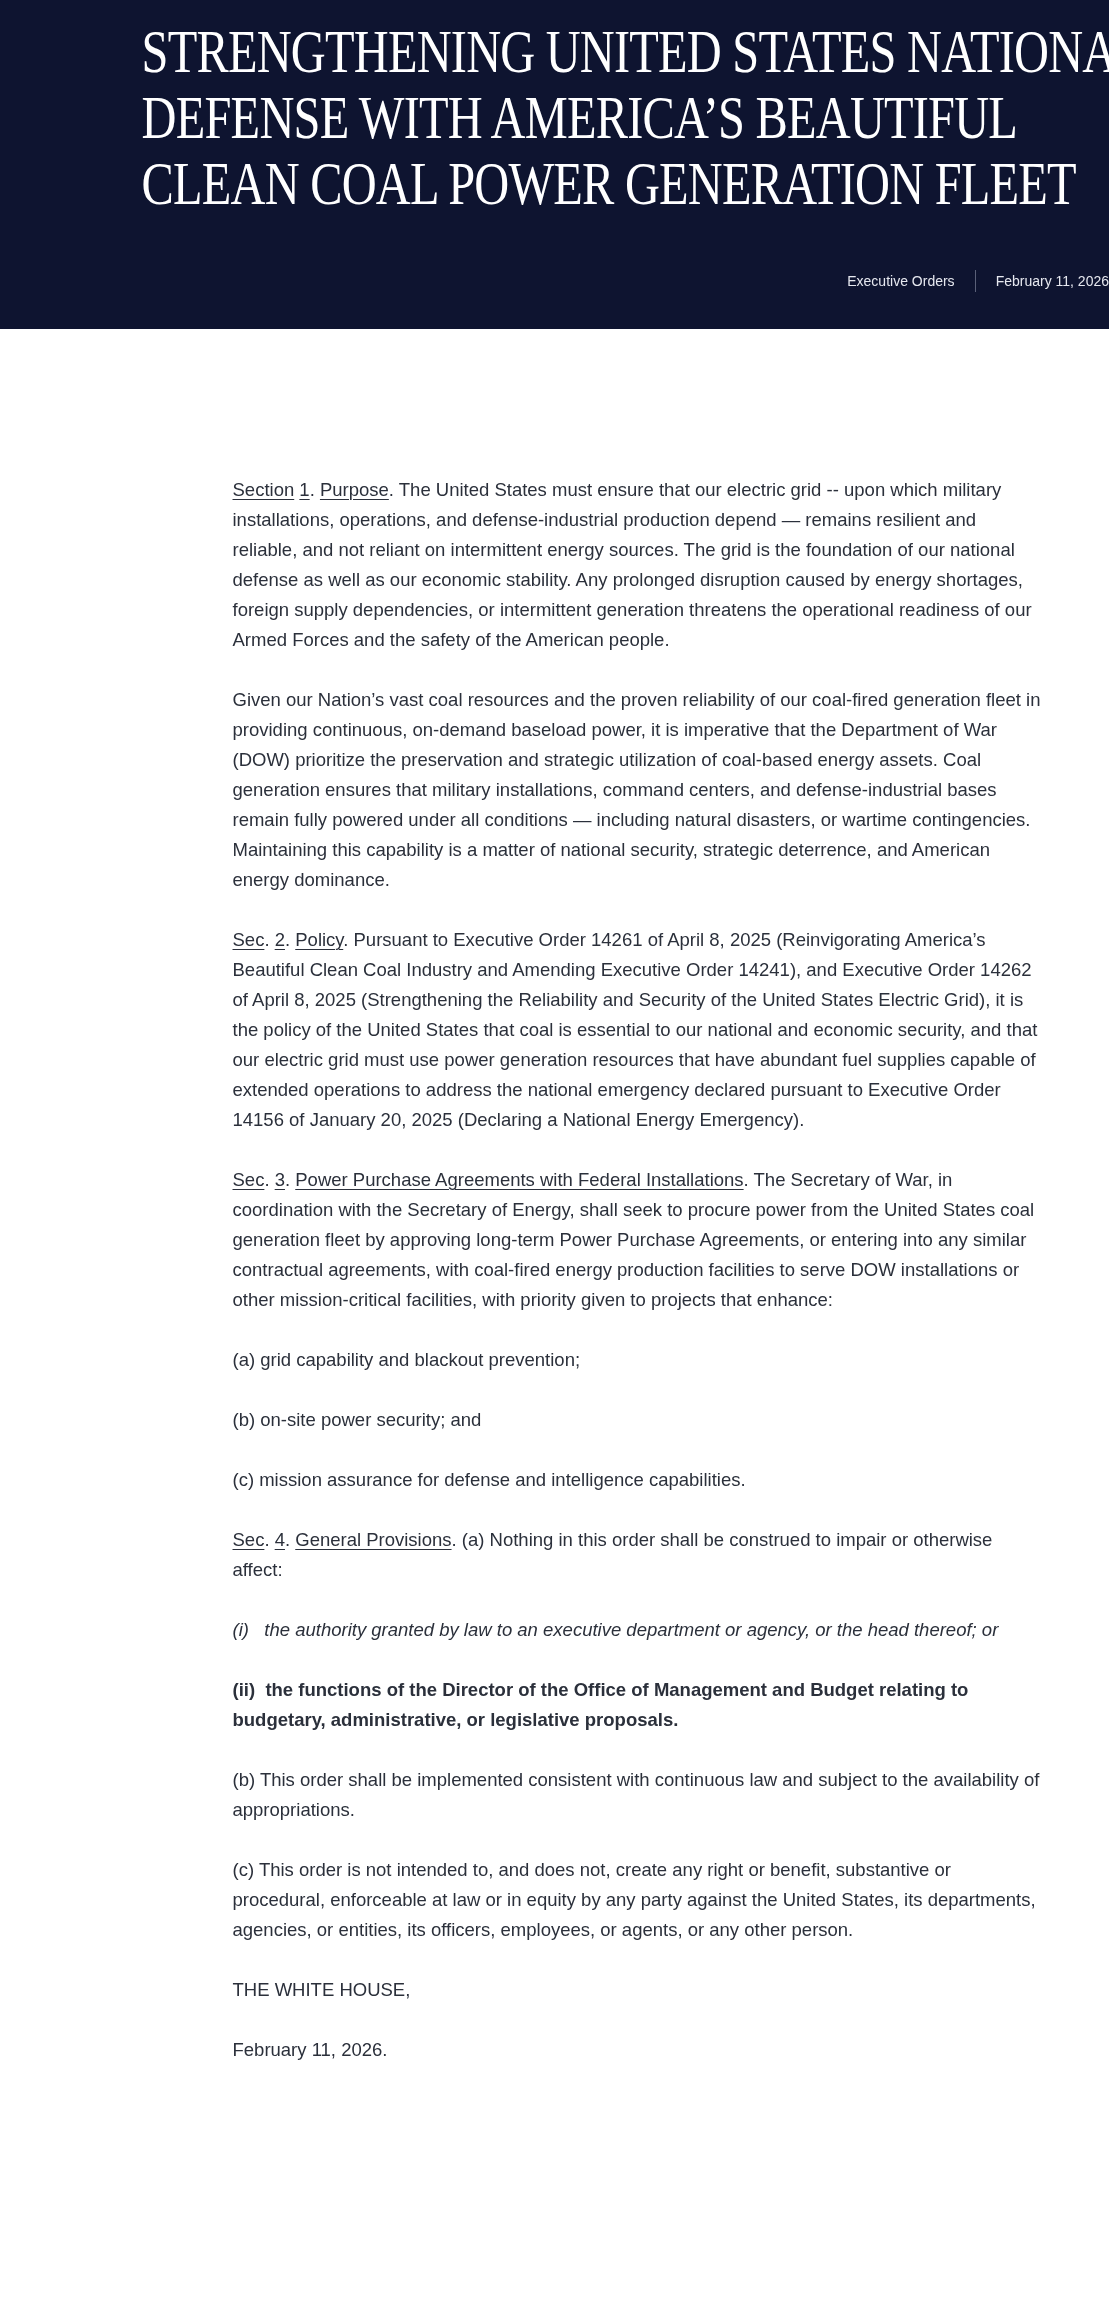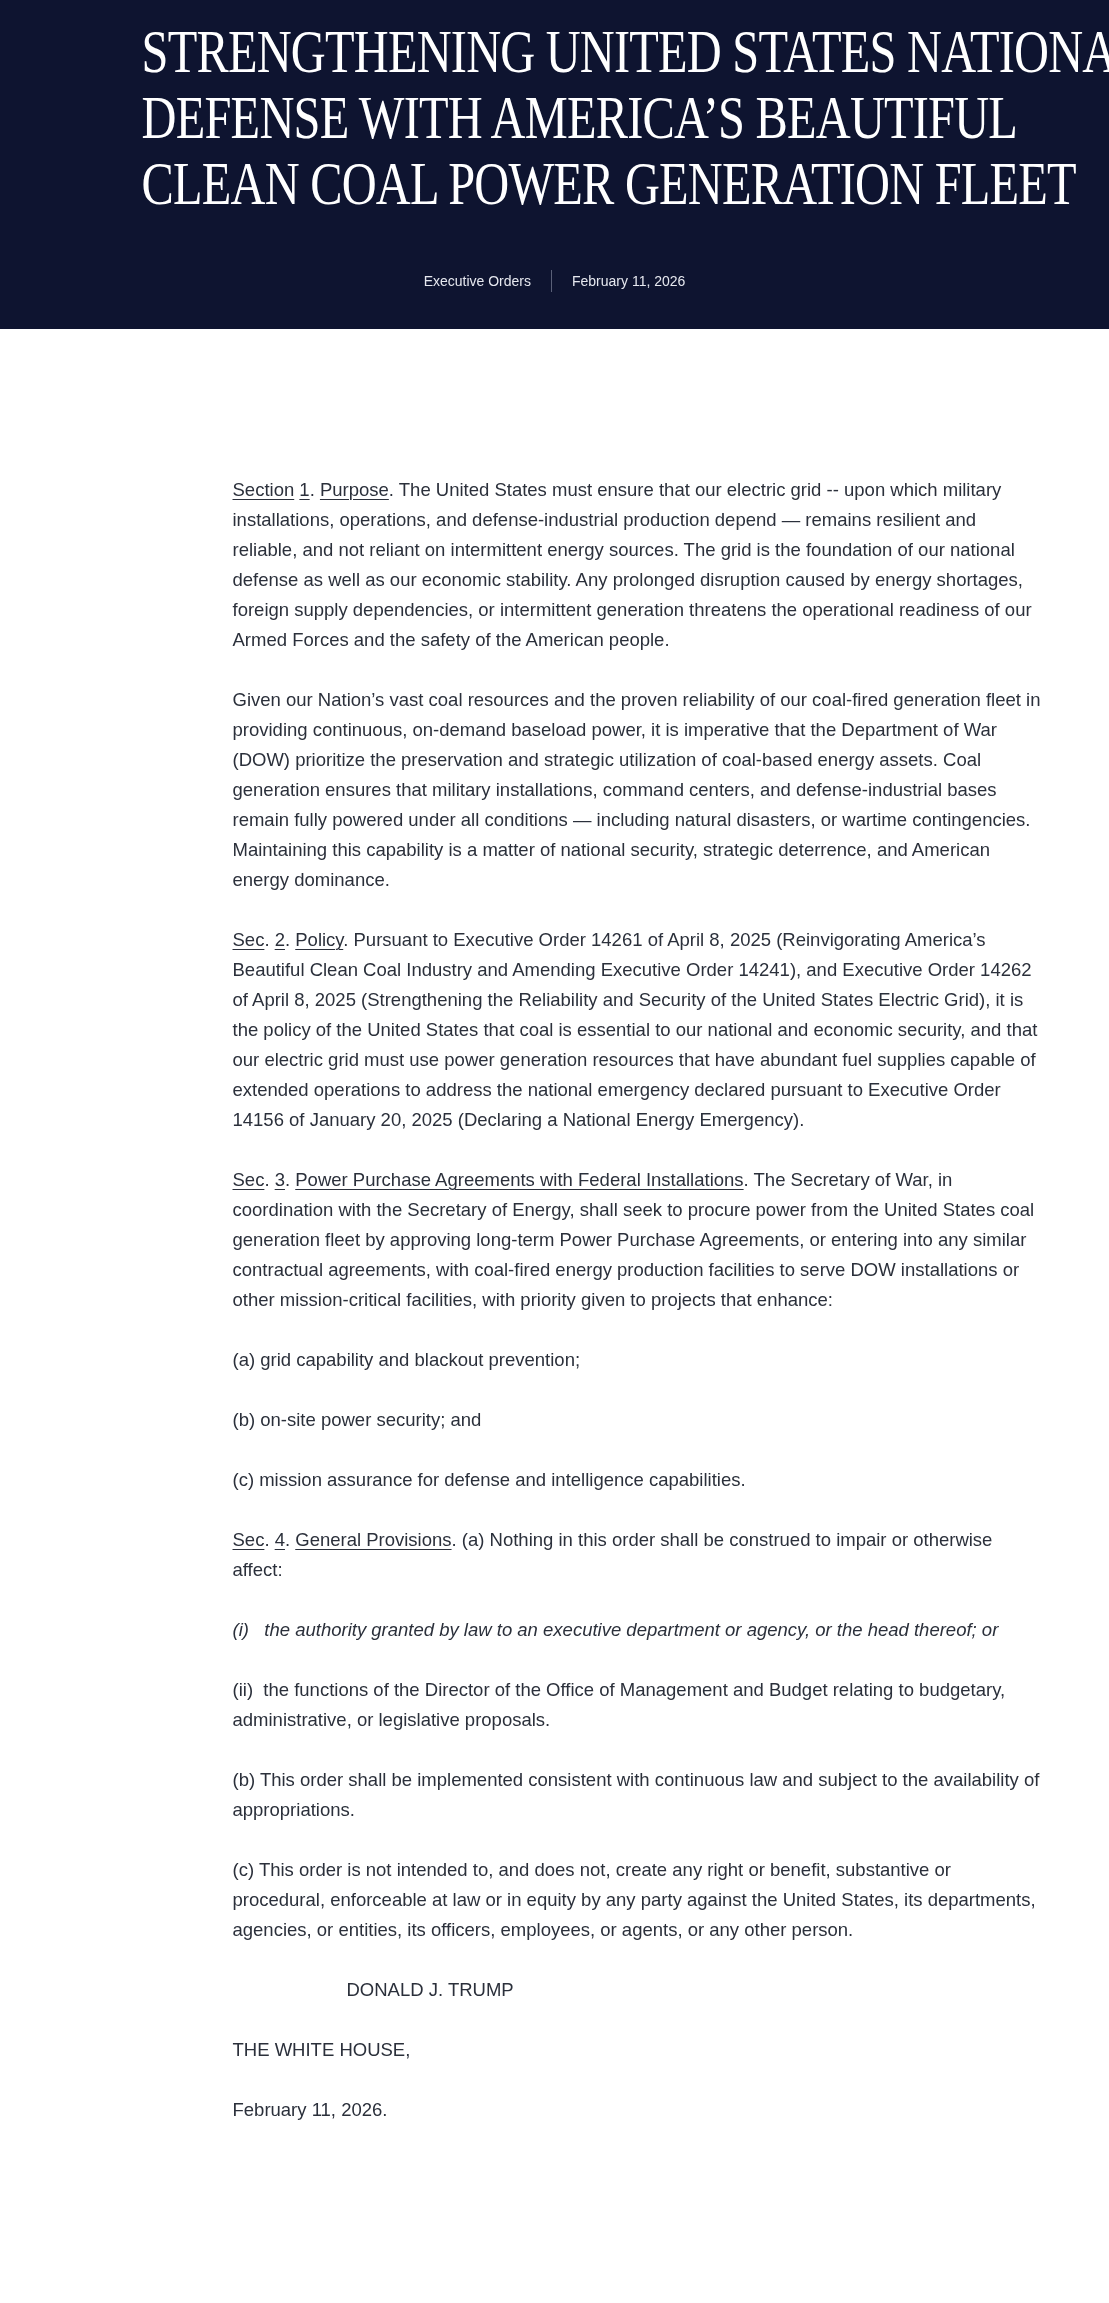--- a/index.html
+++ b/index.html
@@ -21,21 +21,21 @@
     line-height: 66px;
     letter-spacing: -1px;
     transform: scaleX(0.78);
     transform-origin: center top;
     white-space: nowrap;
   }
   .hero-title .line { display: block; }
   .hero-meta {
     margin-top: 54px;
     display: flex;
-    justify-content: center;
+    justify-content: flex-end;
     align-items: center;
     font-size: 14px;
     color: #e6e8ef;
   }
   .hero-meta .divider {
     width: 1px; height: 22px; background: #5a6078; margin: 0 20px;
   }
   .content {
     margin: 16px auto;
     padding-top: 130px;
@@ -88,20 +88,19 @@
   <p>(a)  grid capability and blackout prevention;</p>
   <p>(b)  on-site power security; and</p>
   <p>(c)  mission assurance for defense and intelligence capabilities.</p>
 
   <p>
     <span><span class="u">Sec</span>.</span>
     <span><span class="u">4</span>.</span>
     <span><span class="u">General Provisions</span>.</span><span>  (a)  Nothing in this order shall be construed to impair or otherwise affect:</span>
   </p>
   <p style="white-space:pre-wrap;font-style:italic;">(i)   the authority granted by law to an executive department or agency, or the head thereof; or</p>
-  <p style="white-space:pre-wrap;">(ii)  the functions of the Director of the Office of Management and Budget relating to budgetary, administrative, or legislative proposals.</p>
+  <p style="white-space:pre-wrap;font-weight:bold;">(ii)  the functions of the Director of the Office of Management and Budget relating to budgetary, administrative, or legislative proposals.</p>
   <p>(b)  This order shall be implemented consistent with continuous law and subject to the availability of appropriations.</p>
   <p>(c)  This order is not intended to, and does not, create any right or benefit, substantive or procedural, enforceable at law or in equity by any party against the United States, its departments, agencies, or entities, its officers, employees, or agents, or any other person.</p>
 
-  <p class="sig">DONALD J. TRUMP</p>
   <p>THE WHITE HOUSE,</p>
   <p>February 11, 2026.</p>
 </main>
 
 </body></html>

